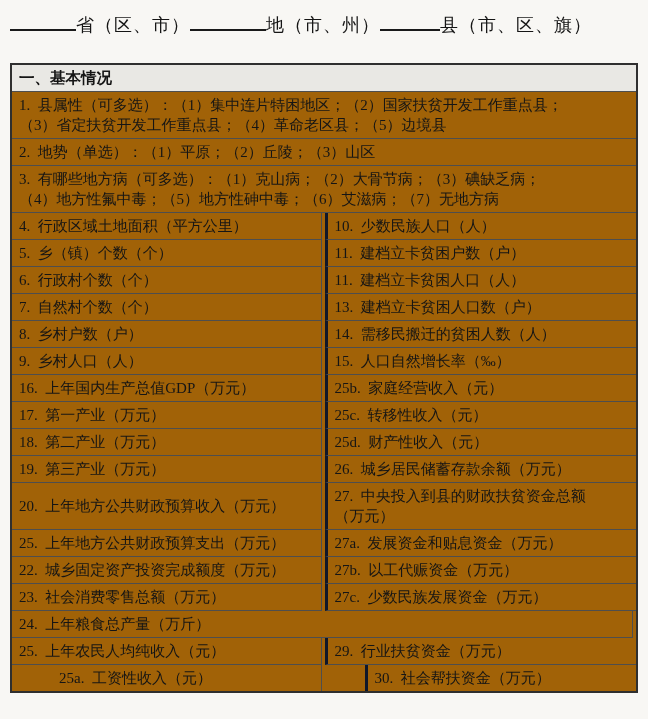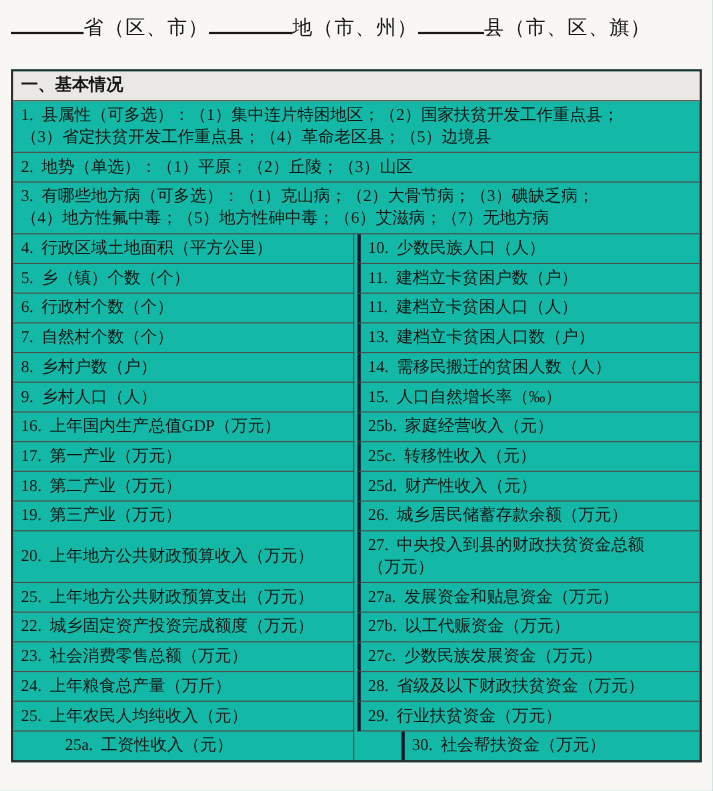--- a/index.html
+++ b/index.html
@@ -27,21 +27,21 @@
     vertical-align:baseline;
   }
   .b1 { width:66px; }
   .b2 { width:76px; }
   .b3 { width:60px; }
 
   
   .table {
     margin-top:26px;
     border:2px solid #2f2f2f;
-    background:#14b8a6;
+    background:#a16207;
   }
   .row { display:flex; align-items:stretch; }
   .cell {
     padding:3px 5px 3px 7px;
     font-size:15px;
     line-height:20px;
     border-bottom:1px solid #4e4e4e;
     display:flex;
     align-items:center;
     white-space:pre-wrap;
@@ -152,21 +152,20 @@
       <div class="cell right">27b. 以工代赈资金（万元）</div>
     </div>
     <div class="row pair">
       <div class="cell left">23. 社会消费零售总额（万元）</div>
       <div class="gap"></div>
       <div class="cell right">27c. 少数民族发展资金（万元）</div>
     </div>
     <div class="row pair">
       <div class="cell left">24. 上年粮食总产量（万斤）</div>
       <div class="gap"></div>
-      <div class="cell right">28. 省级及以下财政扶贫资金（万元）</div>
     </div>
     <div class="row pair">
       <div class="cell left">25. 上年农民人均纯收入（元）</div>
       <div class="gap"></div>
       <div class="cell right">29. 行业扶贫资金（万元）</div>
     </div>
     <div class="row pair">
       <div class="cell left">25a. 工资性收入（元）</div>
       <div class="gap"></div>
       <div class="cell right">30. 社会帮扶资金（万元）</div>

